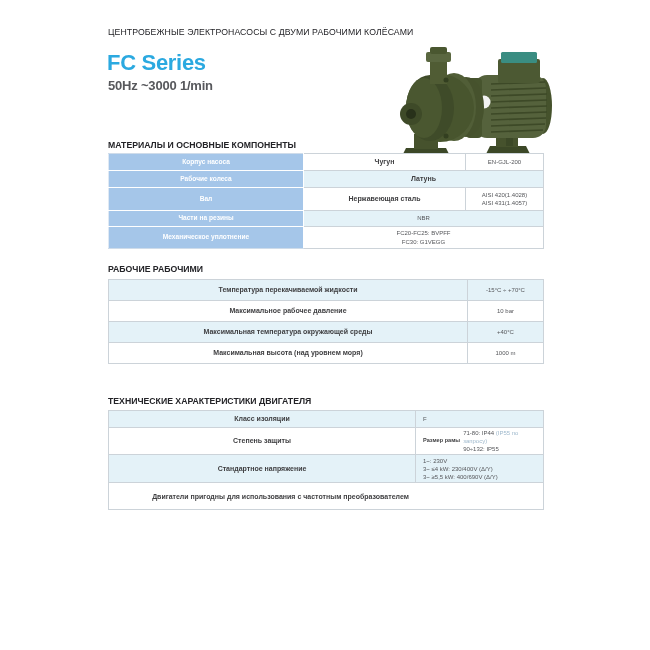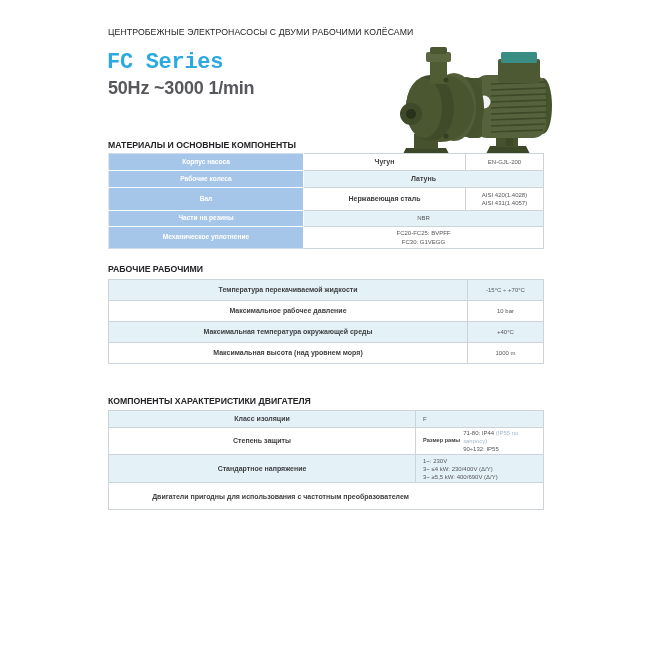--- a/index.html
+++ b/index.html
@@ -4,22 +4,22 @@
 <style>
   html,body { margin:0; padding:0; }
   body {
     width:650px; height:650px; background:#ffffff; position:relative;
     font-family:"Liberation Sans", sans-serif; color:#3c3c3e;
     -webkit-font-smoothing:antialiased;
   }
   .abs { position:absolute; }
 
   .header-title { top:27px; left:108px; font-size:8.7px; font-weight:normal; color:#232327; letter-spacing:.1px; }
-  .series-title { top:50px; left:107px; font-size:22px; font-weight:bold; color:#2ba9e0; letter-spacing:-0.3px;font-family:Liberation Mono, monospace; }
-  .series-subtitle { top:78px; left:108px; font-size:18px; font-weight:bold; color:#57585c; letter-spacing:-0.2px; }
+  .series-title { top:50px; left:107px; font-size:22px; font-weight:bold; color:#2ba9e0; letter-spacing:-0.3px; }
+  .series-subtitle { top:78px; left:108px; font-size:13px; font-weight:bold; color:#57585c; letter-spacing:-0.2px; }
 
   .section-heading { font-size:8.7px; font-weight:bold; color:#232327;text-align:center; }
   .sh1 { top:140px; left:108px; }
   .sh2 { top:264px; left:108px; }
   .sh3 { top:396px; left:108px; }
 
   .pump-wrap { top:34px; left:394px; width:166px; height:124px; }
 
   table { border-collapse:collapse; table-layout:fixed; width:435px; background:#fff; }
   .t1 { top:153px; left:108px; }
@@ -166,21 +166,21 @@
     <td class="lbl2">Максимальная температура окружающей среды</td>
     <td class="val-small">+40°C</td>
   </tr>
   <tr style="height:21px">
     <td class="lbl2">Максимальная высота (над уровнем моря)</td>
     <td class="val-small">1000 m</td>
   </tr>
 </tbody>
   </table>
 
-<div class="abs section-heading sh3">КОМПОНЕНТЫ ХАРАКТЕРИСТИКИ ДВИГАТЕЛЯ</div>
+<div class="abs section-heading sh3">ТЕХНИЧЕСКИЕ ХАРАКТЕРИСТИКИ ДВИГАТЕЛЯ</div>
 <table class="abs t3">
   <colgroup>
       <col style="width:307px">
       <col style="width:128px">
     </colgroup>
   <tbody>
       <tr class="alt" style="height:17px">
     <td class="lbl2" style="font-weight:bold;font-size:7px;color:#3e3e40;">Класс изоляции</td>
     <td class="left-val">F</td>
   </tr>

